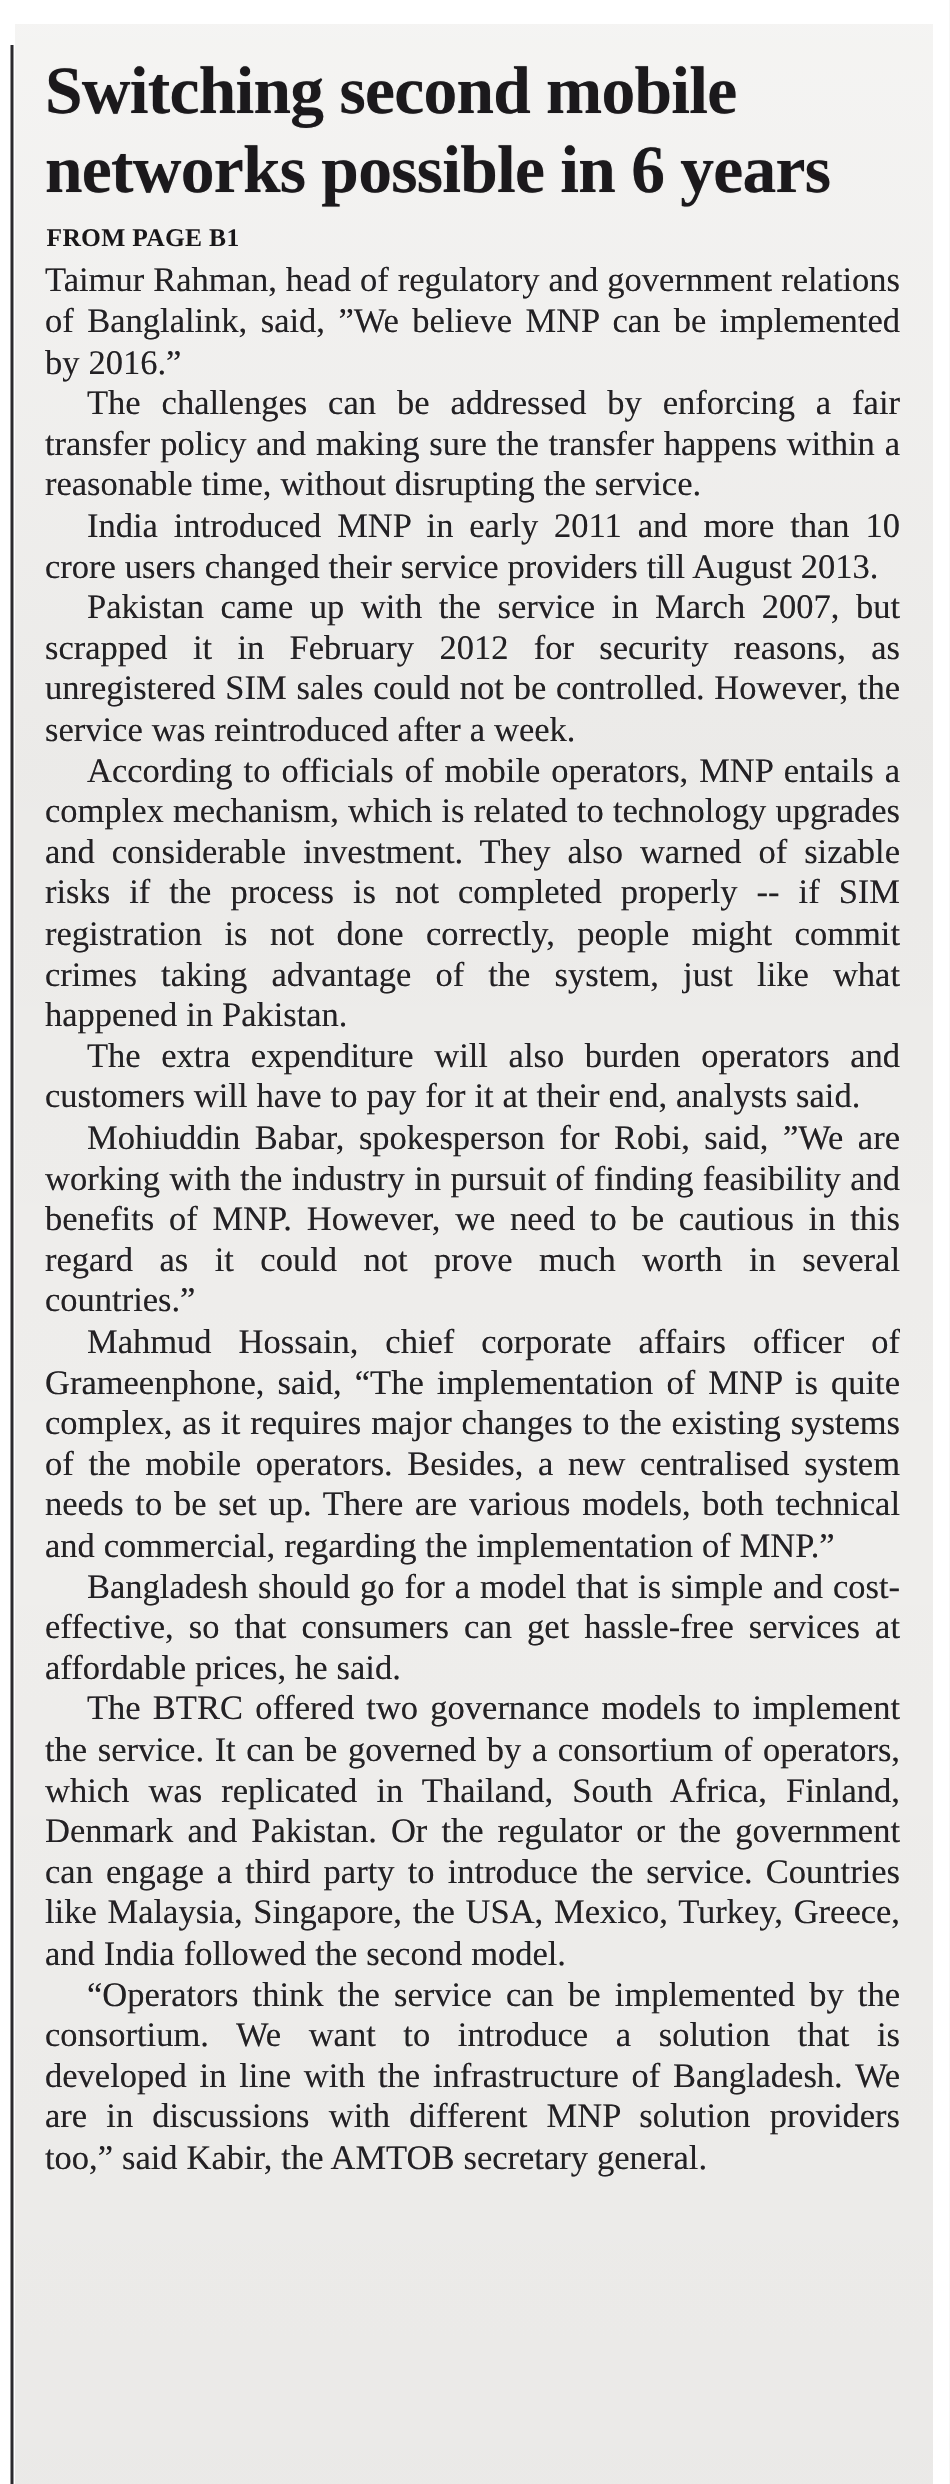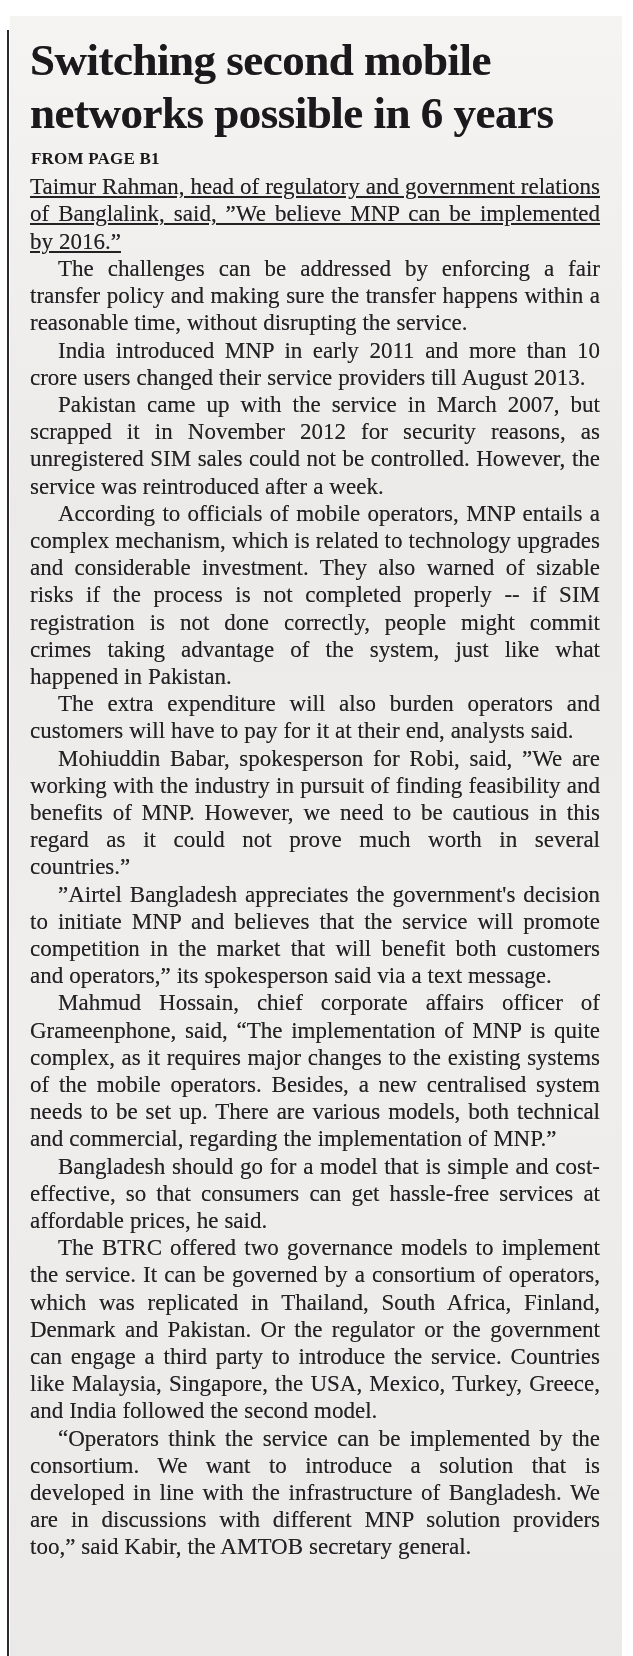--- a/index.html
+++ b/index.html
@@ -58,45 +58,43 @@
     line-height: 27.2px;
     color: #232124;
     text-align: justify;
     margin: 0;
     text-indent: 28px;
     text-shadow: 0 0 0.4px rgba(35,33,36,0.5);
     word-spacing: 0.01em;
   }
   .body-copy p.first {
     text-indent: 0;
-    text-decoration: underline;
   }
 </style>
 </head>
 <body>
 
 <div class="column-rule"></div>
 
 <div class="clipping">
 
   <h1 class="headline">
     <span class="hl-line">Switching second mobile</span>
     <span class="hl-line">networks possible in 6 years</span>
   </h1>
 
   <div class="kicker">FROM PAGE B1</div>
 
   <div class="body-copy">
     <p class="first">Taimur Rahman, head of regulatory and government relations of Banglalink, said, ”We believe MNP can be implemented by 2016.”</p>
     <p>The challenges can be addressed by enforcing a fair transfer policy and making sure the transfer happens within a reasonable time, without disrupting the service.</p>
     <p>India introduced MNP in early 2011 and more than 10 crore users changed their service providers till August 2013.</p>
-    <p>Pakistan came up with the service in March 2007, but scrapped it in November 2012 for security reasons, as unregistered SIM sales could not be controlled. However, the service was reintroduced after a week.</p>
+    <p>Pakistan came up with the service in March 2007, but scrapped it in February 2012 for security reasons, as unregistered SIM sales could not be controlled. However, the service was reintroduced after a week.</p>
     <p>According to officials of mobile operators, MNP entails a complex mechanism, which is related to technology upgrades and considerable investment. They also warned of sizable risks if the process is not completed properly -- if SIM registration is not done correctly, people might commit crimes taking advantage of the system, just like what happened in Pakistan.</p>
     <p>The extra expenditure will also burden operators and customers will have to pay for it at their end, analysts said.</p>
     <p>Mohiuddin Babar, spokesperson for Robi, said, ”We are working with the industry in pursuit of finding feasibility and benefits of MNP. However, we need to be cautious in this regard as it could not prove much worth in several countries.”</p>
-    <p>”Airtel Bangladesh appreciates the government's decision to initiate MNP and believes that the service will promote competition in the market that will benefit both customers and operators,” its spokesperson said via a text message.</p>
     <p>Mahmud Hossain, chief corporate affairs officer of Grameenphone, said, “The implementation of MNP is quite complex, as it requires major changes to the existing systems of the mobile operators. Besides, a new centralised system needs to be set up. There are various models, both technical and commercial, regarding the implementation of MNP.”</p>
     <p>Bangladesh should go for a model that is simple and cost-effective, so that consumers can get hassle-free services at affordable prices, he said.</p>
     <p>The BTRC offered two governance models to implement the service. It can be governed by a consortium of operators, which was replicated in Thailand, South Africa, Finland, Denmark and Pakistan. Or the regulator or the government can engage a third party to introduce the service. Countries like Malaysia, Singapore, the USA, Mexico, Turkey, Greece, and India followed the second model.</p>
     <p>“Operators think the service can be implemented by the consortium. We want to introduce a solution that is developed in line with the infrastructure of Bangladesh. We are in discussions with different MNP solution providers too,” said Kabir, the AMTOB secretary general.</p>
   </div>
 
 </div>
 
 </body></html>

